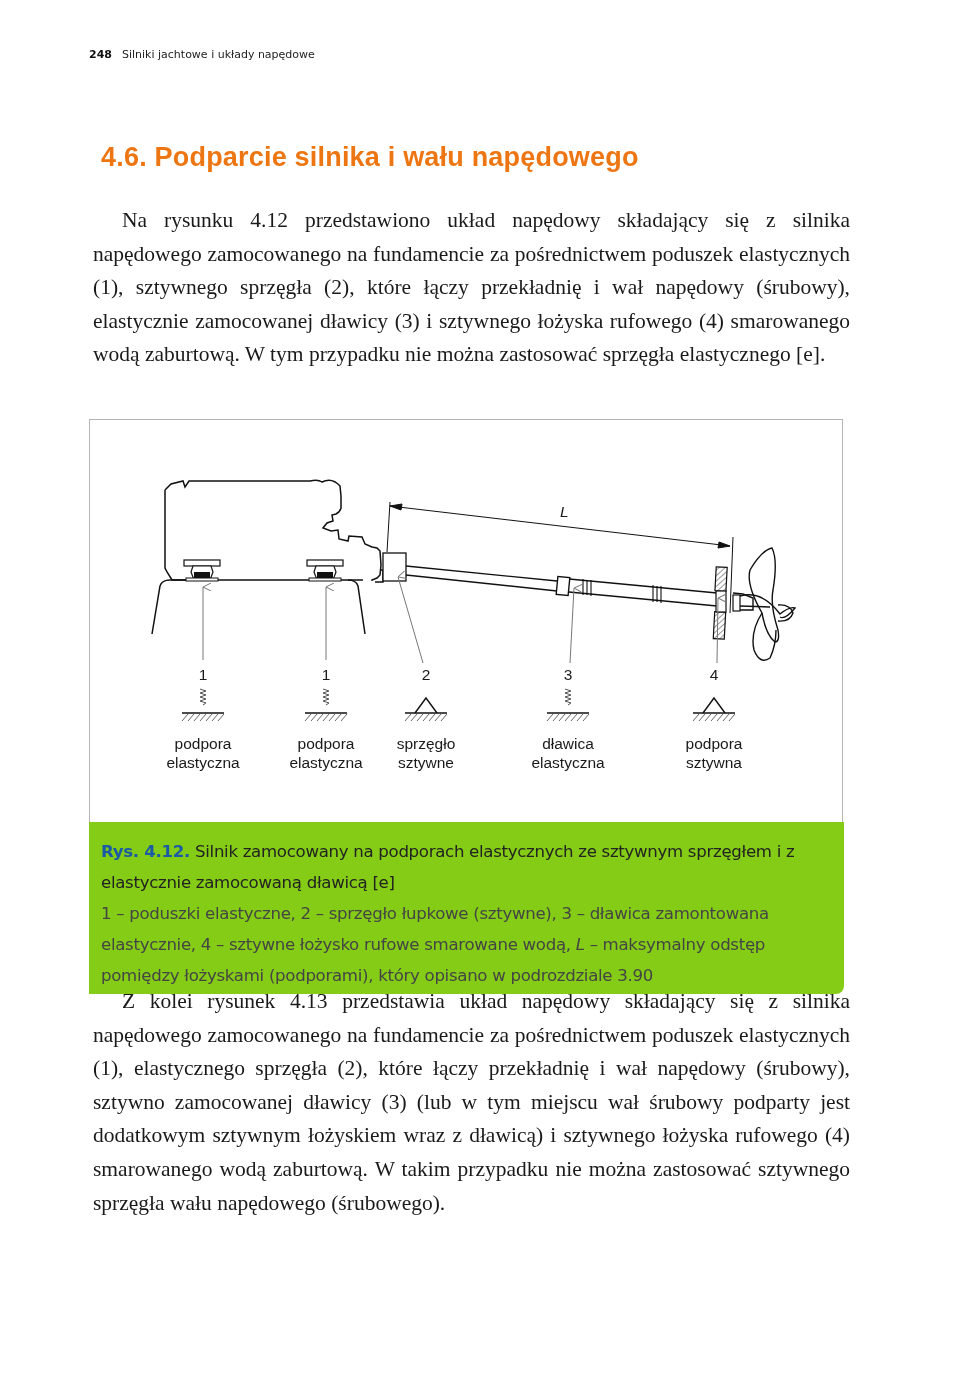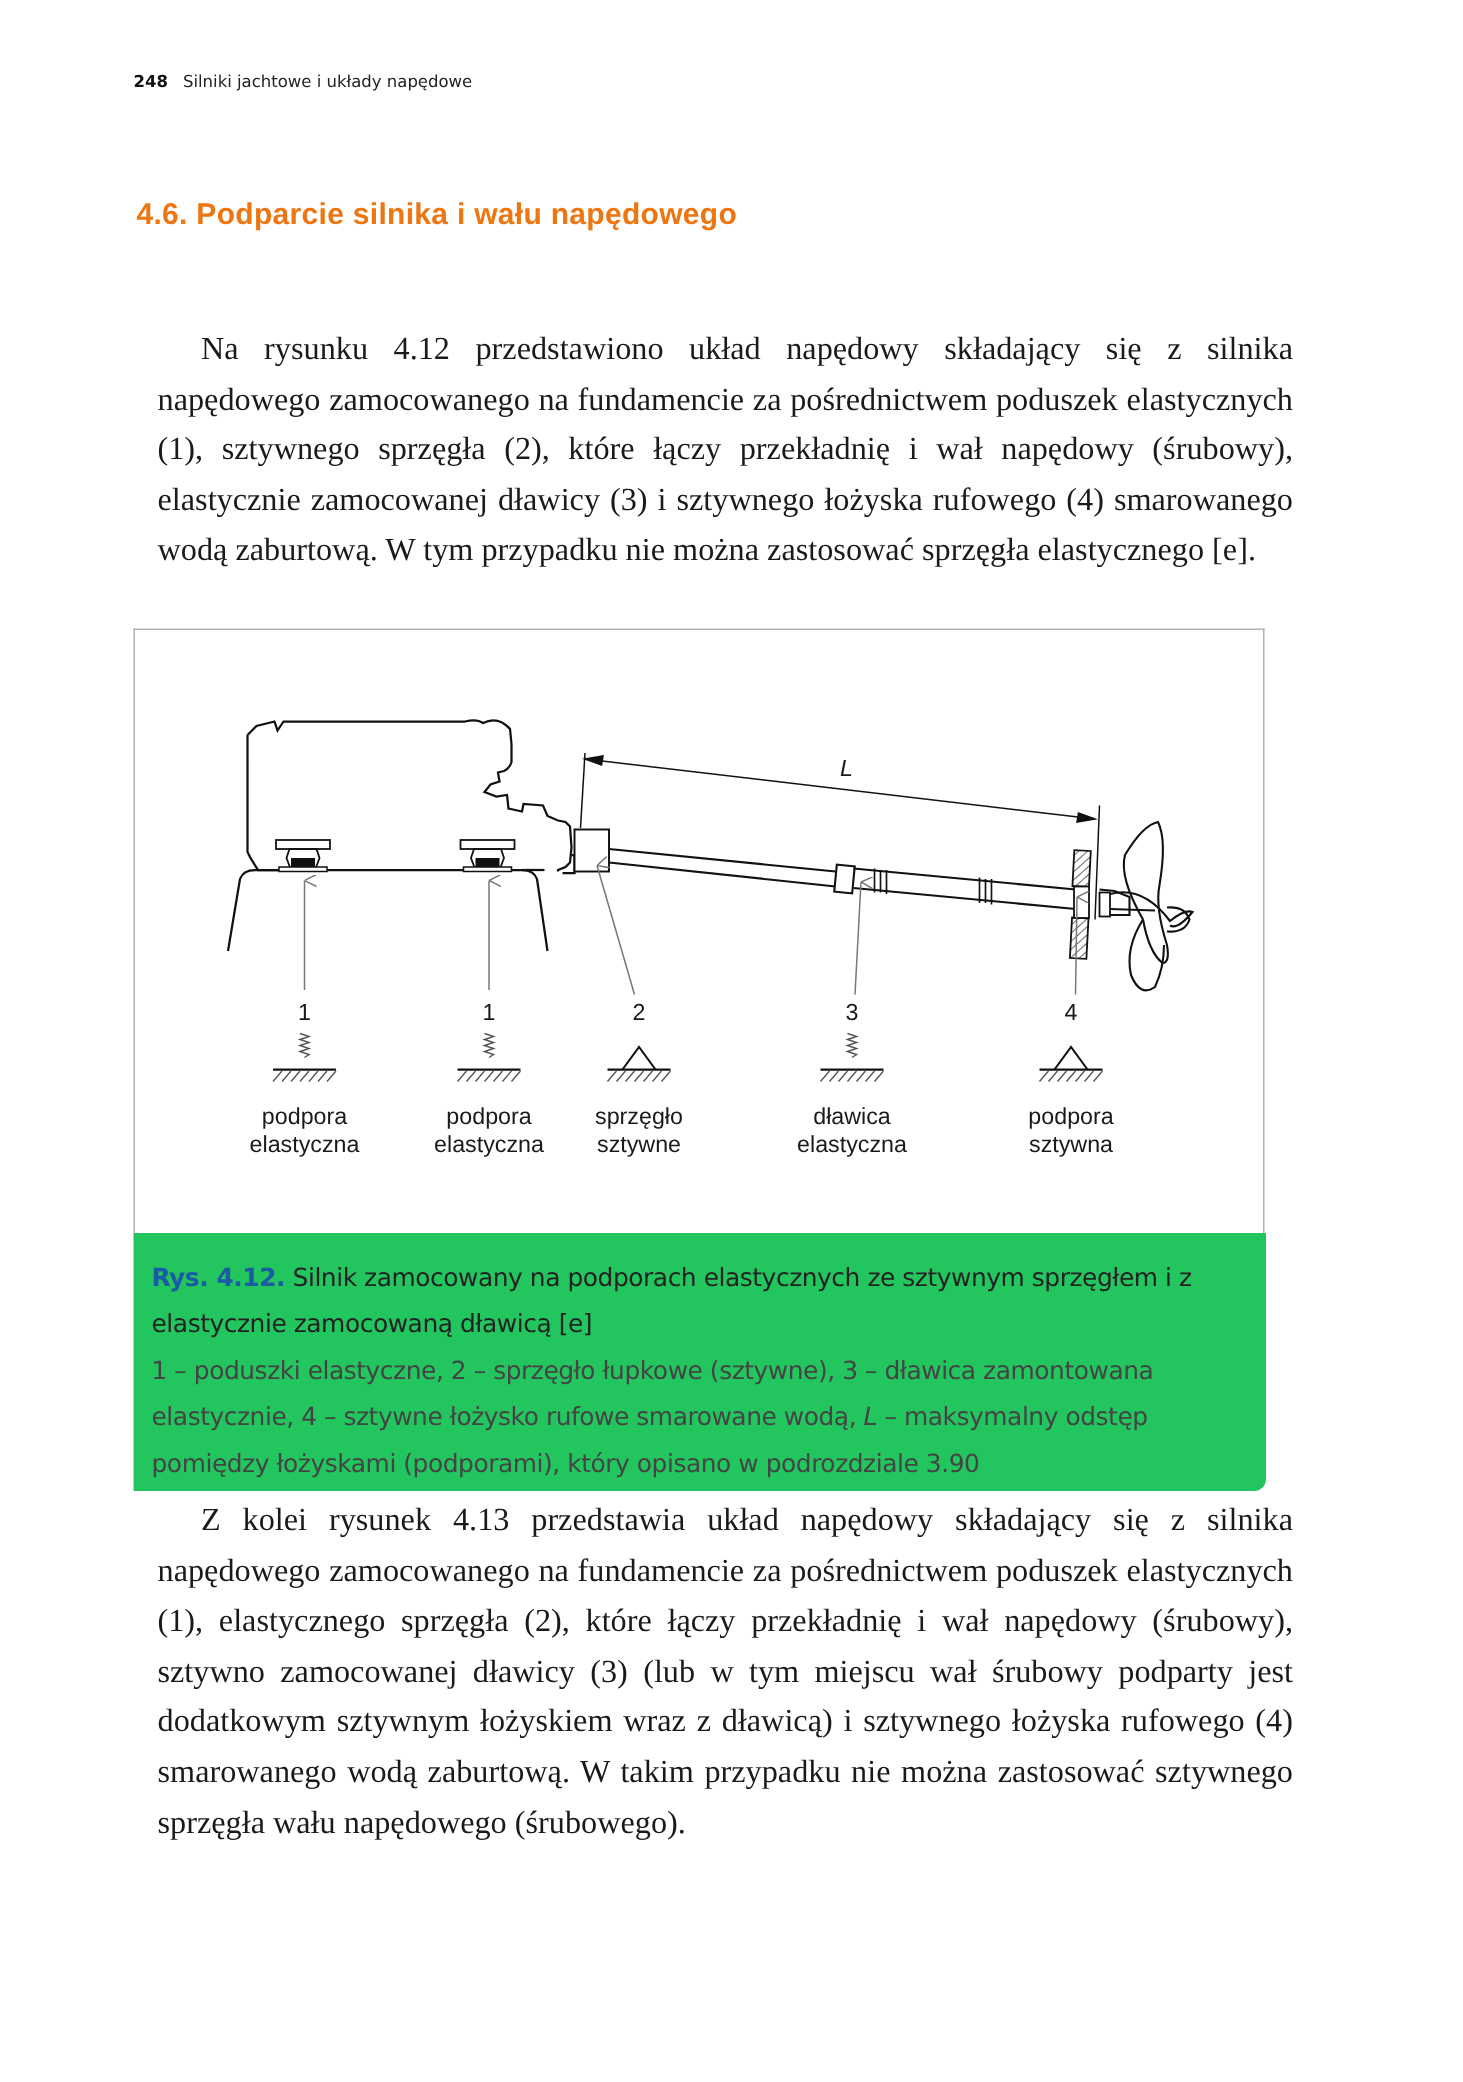--- a/index.html
+++ b/index.html
@@ -1,26 +1,26 @@
 <!DOCTYPE html>
 <html><head>
 <meta charset="utf-8">
 <style>
   html, body { margin: 0; padding: 0; background: #ffffff; }
   body { width: 975px; height: 1388px; position: relative; overflow: hidden; }
   .running-head { position: absolute; left: 89px; top: 48px; font-family: "DejaVu Sans", sans-serif; font-size: 11px; color: #222; }
   .running-head .pnum { font-weight: bold; margin-right: 10px; color: #111; }
-  .section-title { position: absolute; left: 89px; top: 130px; font-family: "Liberation Sans", sans-serif; font-weight: bold; font-size: 20px; color: #ee7612; margin: 2px; letter-spacing: 0.2px; }
-  .para { position: absolute; left: 89px; width: 757px; font-family: "Liberation Serif", serif; font-size: 21.5px; line-height: 33.6px; color: #1a1a1a; text-align: justify; margin: 16px; text-indent: 29px; hyphens: manual; }
+  .section-title { position: absolute; left: 89px; top: 130px; font-family: "Liberation Sans", sans-serif; font-weight: bold; font-size: 27px; color: #ee7612; margin: 12px; letter-spacing: 0.2px; }
+  .para { position: absolute; left: 89px; width: 757px; font-family: "Liberation Serif", serif; font-size: 21.5px; line-height: 33.6px; color: #1a1a1a; text-align: justify; margin: 4px; text-indent: 29px; hyphens: manual; }
   .para1 { top: 200px; }
   .para2 { top: 981px; }
   .figure-box { position: absolute; left: 89px; top: 419px; width: 754px; height: 403px; border: 1px solid #b4b4b4; border-bottom: none; background: #fff; box-sizing: border-box; }
   .figure-box svg { position: absolute; left: 0; top: 0; }
   .fig-label { font-family: "Liberation Sans", sans-serif; font-size: 15.5px; fill: #1a1a1a; }
-  .caption { position: absolute; left: 89px; top: 822px; width: 755px; height: 172px; background: #22c55e; border-bottom-right-radius: 8px; box-sizing: border-box; padding: 14px 12px 0 12px; font-family: "DejaVu Sans", sans-serif; font-size: 16.6px; line-height: 31px; color: #222; letter-spacing: -0.3px; }
+  .caption { position: absolute; left: 89px; top: 822px; width: 755px; height: 172px; background: #84cc16; border-bottom-right-radius: 8px; box-sizing: border-box; padding: 14px 12px 0 12px; font-family: "DejaVu Sans", sans-serif; font-size: 16.6px; line-height: 31px; color: #222; letter-spacing: -0.3px; }
   .caption .cap-num { color: #1b5aa4; font-weight: bold; }
   .caption .legend { color: #444; }
   .caption em { font-style: italic; }
 </style>
 </head>
 <body>
 
 <div class="running-head">
   <span class="pnum">248</span><span>Silniki jachtowe i układy napędowe</span>
 </div>

